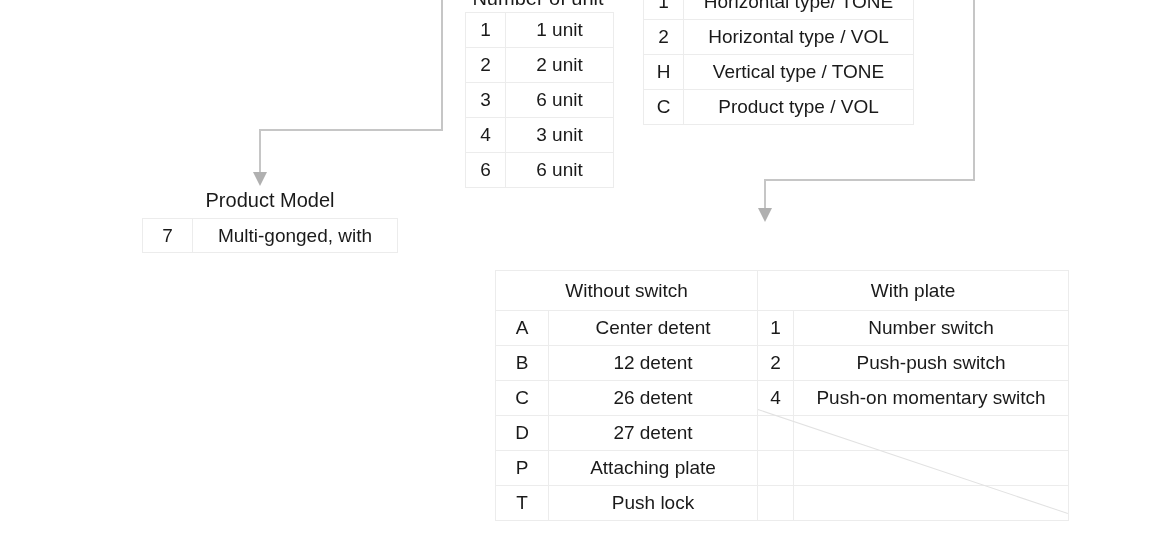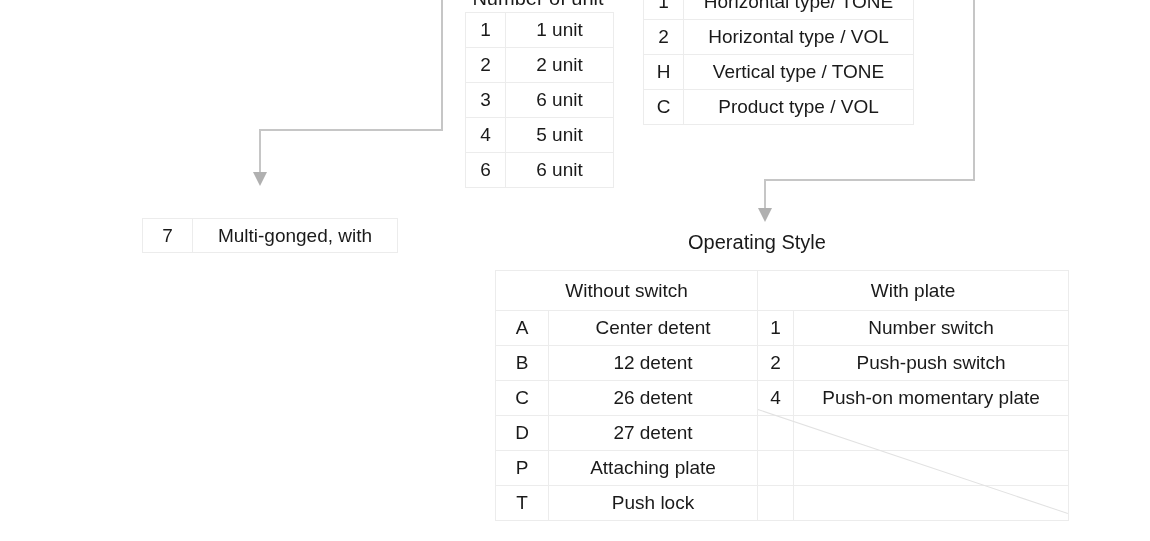--- a/index.html
+++ b/index.html
@@ -64,21 +64,21 @@
     <tr style="height:35px;">
       <td>2</td>
       <td>2 unit</td>
     </tr>
     <tr style="height:35px;">
       <td>3</td>
       <td>6 unit</td>
     </tr>
     <tr style="height:35px;">
       <td>4</td>
-      <td>5 unit</td>
+      <td>3 unit</td>
     </tr>
     <tr style="height:35px;">
       <td>6</td>
       <td>6 unit</td>
     </tr>
   </tbody>
     </table>
 
   <table class="tbl" style="left:643px; top:-16px; width:270px;">
     <colgroup>
@@ -98,34 +98,34 @@
       <td>H</td>
       <td>Vertical type / TONE</td>
     </tr>
     <tr style="height:35px;">
       <td>C</td>
       <td>Product type / VOL</td>
     </tr>
   </tbody>
     </table>
 
+  <div class="title" style="left:160px; top:190px; width:220px;">Product Model</div>
   <table class="tbl" style="left:142px; top:218px; width:255px;">
     <colgroup>
         <col style="width:50px">
         <col style="width:205px">
       </colgroup>
     <tbody>
         <tr style="height:34px;">
       <td>7</td>
       <td>Multi-gonged, with</td>
     </tr>
   </tbody>
     </table>
 
-  <div class="title" style="left:647px; top:232px; width:220px;">Operating Style</div>
   <table class="tbl" style="left:495px; top:270px; width:573px;">
     <colgroup>
       <col style="width:53px">
         <col style="width:209px">
         <col style="width:36px">
         <col style="width:275px">
     </colgroup>
     <tbody>
         <tr style="height:40px;">
       <td colspan="2">Without switch</td>
@@ -140,21 +140,21 @@
     <tr style="height:35px;">
       <td>B</td>
       <td>12 detent</td>
       <td>2</td>
       <td>Push-push switch</td>
     </tr>
     <tr style="height:35px;">
       <td>C</td>
       <td>26 detent</td>
       <td>4</td>
-      <td>Push-on momentary plate</td>
+      <td>Push-on momentary switch</td>
     </tr>
     <tr style="height:35px;">
       <td>D</td>
       <td>27 detent</td>
       <td></td>
       <td></td>
     </tr>
     <tr style="height:35px;">
       <td>P</td>
       <td>Attaching plate</td>

